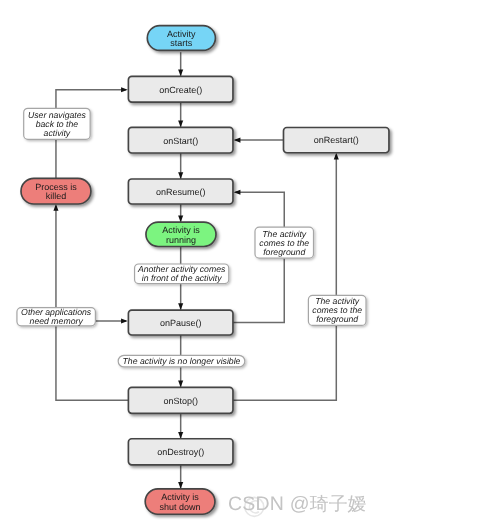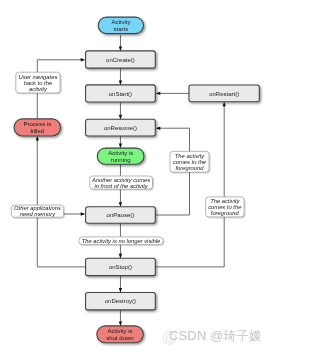--- a/index.html
+++ b/index.html
@@ -3,21 +3,21 @@
 <meta charset="utf-8">
 <style>
   html,body{margin:0;padding:0;background:#fff;}
   body{width:268px;height:352px;overflow:hidden;
        font-family:"Liberation Sans","DejaVu Sans",sans-serif;}
   #stage{position:relative;width:268px;height:352px;background:#fff;}
   svg{position:absolute;left:0;top:0;display:block;}
   text{font-family:"Liberation Sans","DejaVu Sans",sans-serif;}
   .nlabel{font-size:6px;fill:#1a1a1a;text-anchor:middle;}
   .notetext{font-size:5.8px;fill:#1a1a1a;text-anchor:middle;font-style:italic;}
-  #wm{position:absolute;left:169px;top:327.5px;font-size:13px;color:#c4c4c4;
+  #wm{position:absolute;left:152px;top:327.5px;font-size:13px;color:#c4c4c4;
       white-space:nowrap;line-height:15px;
       font-family:"Liberation Sans","DejaVu Sans",sans-serif;}
   #wm1{letter-spacing:0.15px;}
   #wm2{font-size:12.6px;letter-spacing:0px;}
 </style>
 </head>
 <body>
 
 <div id="stage">
   <svg width="268" height="352" viewBox="0 0 268 352">

